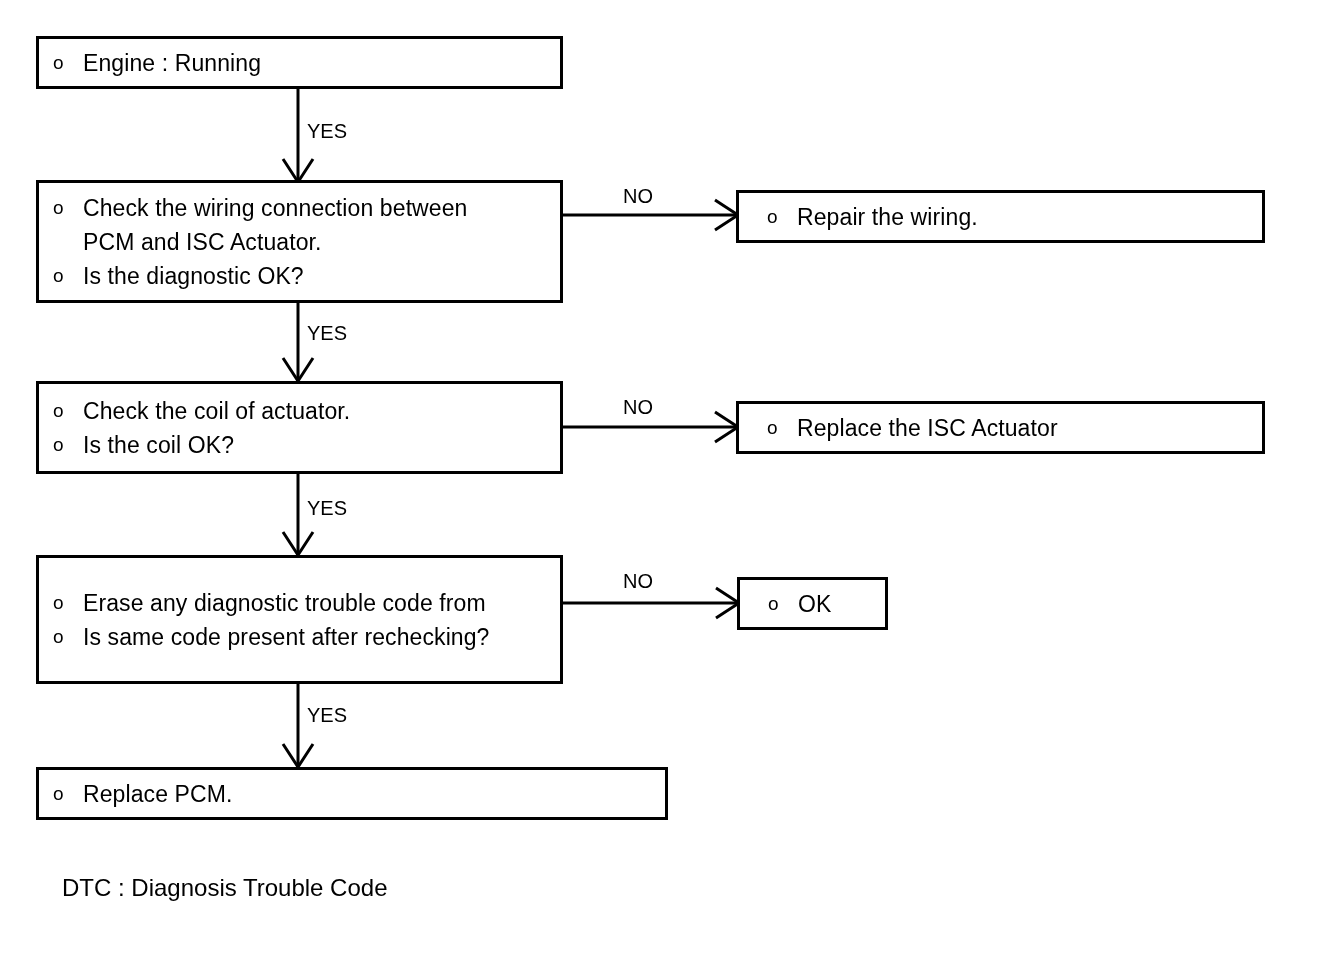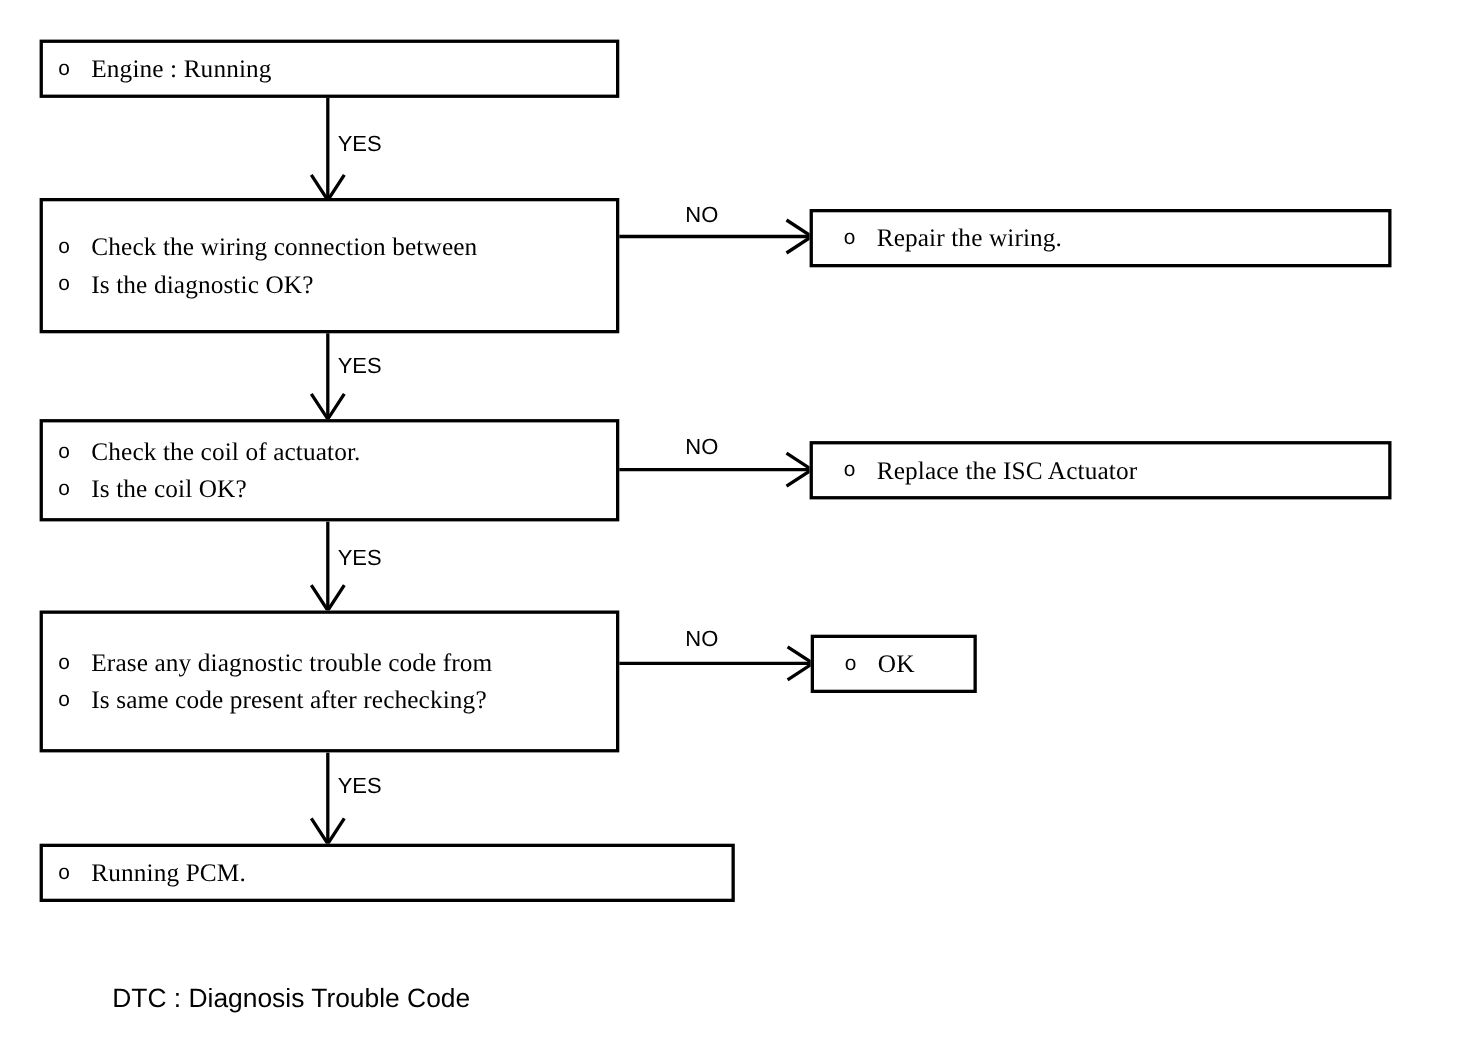--- a/index.html
+++ b/index.html
@@ -41,21 +41,20 @@
   }
   .bullet {
     width: 30px;
     flex: 0 0 30px;
     font-size: 19px;
     line-height: 34px;
     text-align: left;
   }
   .ltext {
     flex: 1 1 auto;
-    font-family: Liberation Serif, serif;
   }
   
   .cont .bullet { visibility: hidden; }
 
   
   .edge-label {
     position: absolute;
     font-size: 20px;
     line-height: 26px;
     white-space: nowrap;
@@ -115,20 +114,24 @@
       <span class="bullet">o</span>
       <span class="ltext">Engine : Running</span>
     </div>
   </div>
 
   <div class="node" style="left:36px; top:180px; width:527px; height:123px;">
     <div class="line">
       <span class="bullet">o</span>
       <span class="ltext">Check the wiring connection between</span>
     </div>
+    <div class="line cont">
+      <span class="bullet"></span>
+      <span class="ltext">PCM and ISC Actuator.</span>
+    </div>
     <div class="line">
       <span class="bullet">o</span>
       <span class="ltext">Is the diagnostic OK?</span>
     </div>
   </div>
 
   <div class="node" style="left:736px; top:190px; width:529px; height:53px; padding-left:28px;">
     <div class="line">
       <span class="bullet">o</span>
       <span class="ltext">Repair the wiring.</span>
@@ -167,28 +170,28 @@
   <div class="node" style="left:737px; top:577px; width:151px; height:53px; padding-left:28px;">
     <div class="line">
       <span class="bullet">o</span>
       <span class="ltext">OK</span>
     </div>
   </div>
 
   <div class="node" style="left:36px; top:767px; width:632px; height:53px;">
     <div class="line">
       <span class="bullet">o</span>
-      <span class="ltext">Running PCM.</span>
+      <span class="ltext">Replace PCM.</span>
     </div>
   </div>
 
   <div class="edge-label" style="left:307px; top:118px;">YES</div>
   <div class="edge-label" style="left:307px; top:320px;">YES</div>
   <div class="edge-label" style="left:307px; top:495px;">YES</div>
   <div class="edge-label" style="left:307px; top:702px;">YES</div>
 
   <div class="edge-label" style="left:623px; top:183px;">NO</div>
   <div class="edge-label" style="left:623px; top:394px;">NO</div>
   <div class="edge-label" style="left:623px; top:568px;">NO</div>
 
-  <div class="legend" style="left:62px; top:890px;margin-left:40px;">DTC : Diagnosis Trouble Code</div>
+  <div class="legend" style="left:62px; top:870px;">DTC : Diagnosis Trouble Code</div>
 
 </div>
 
 </body></html>

